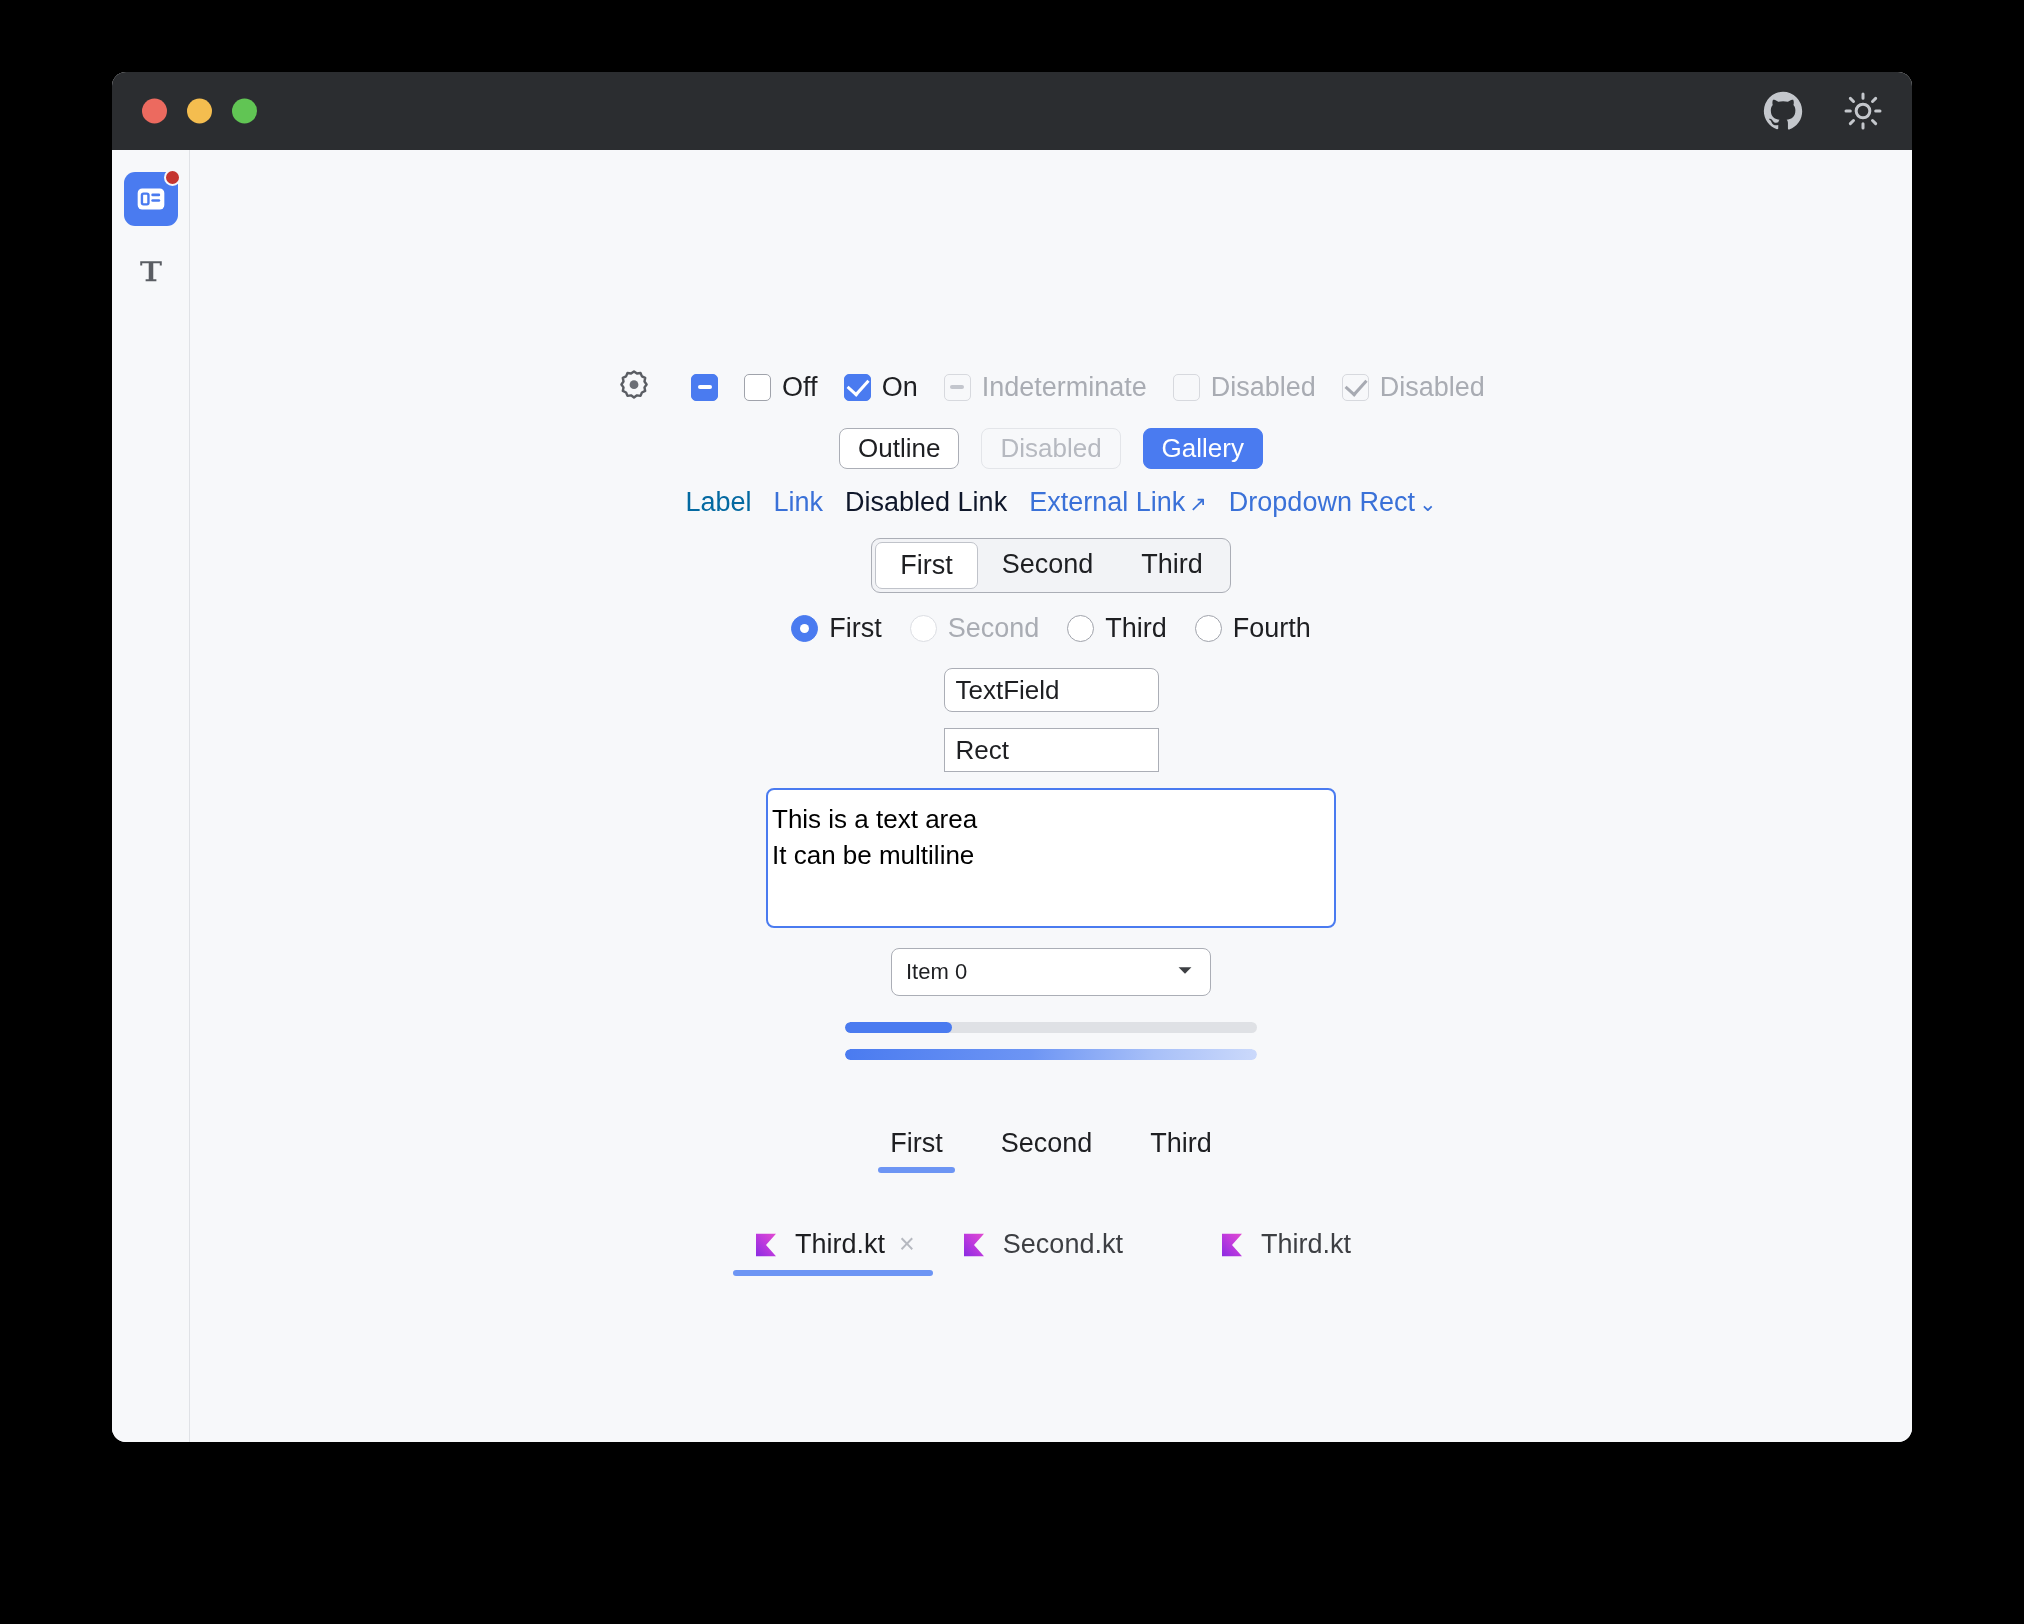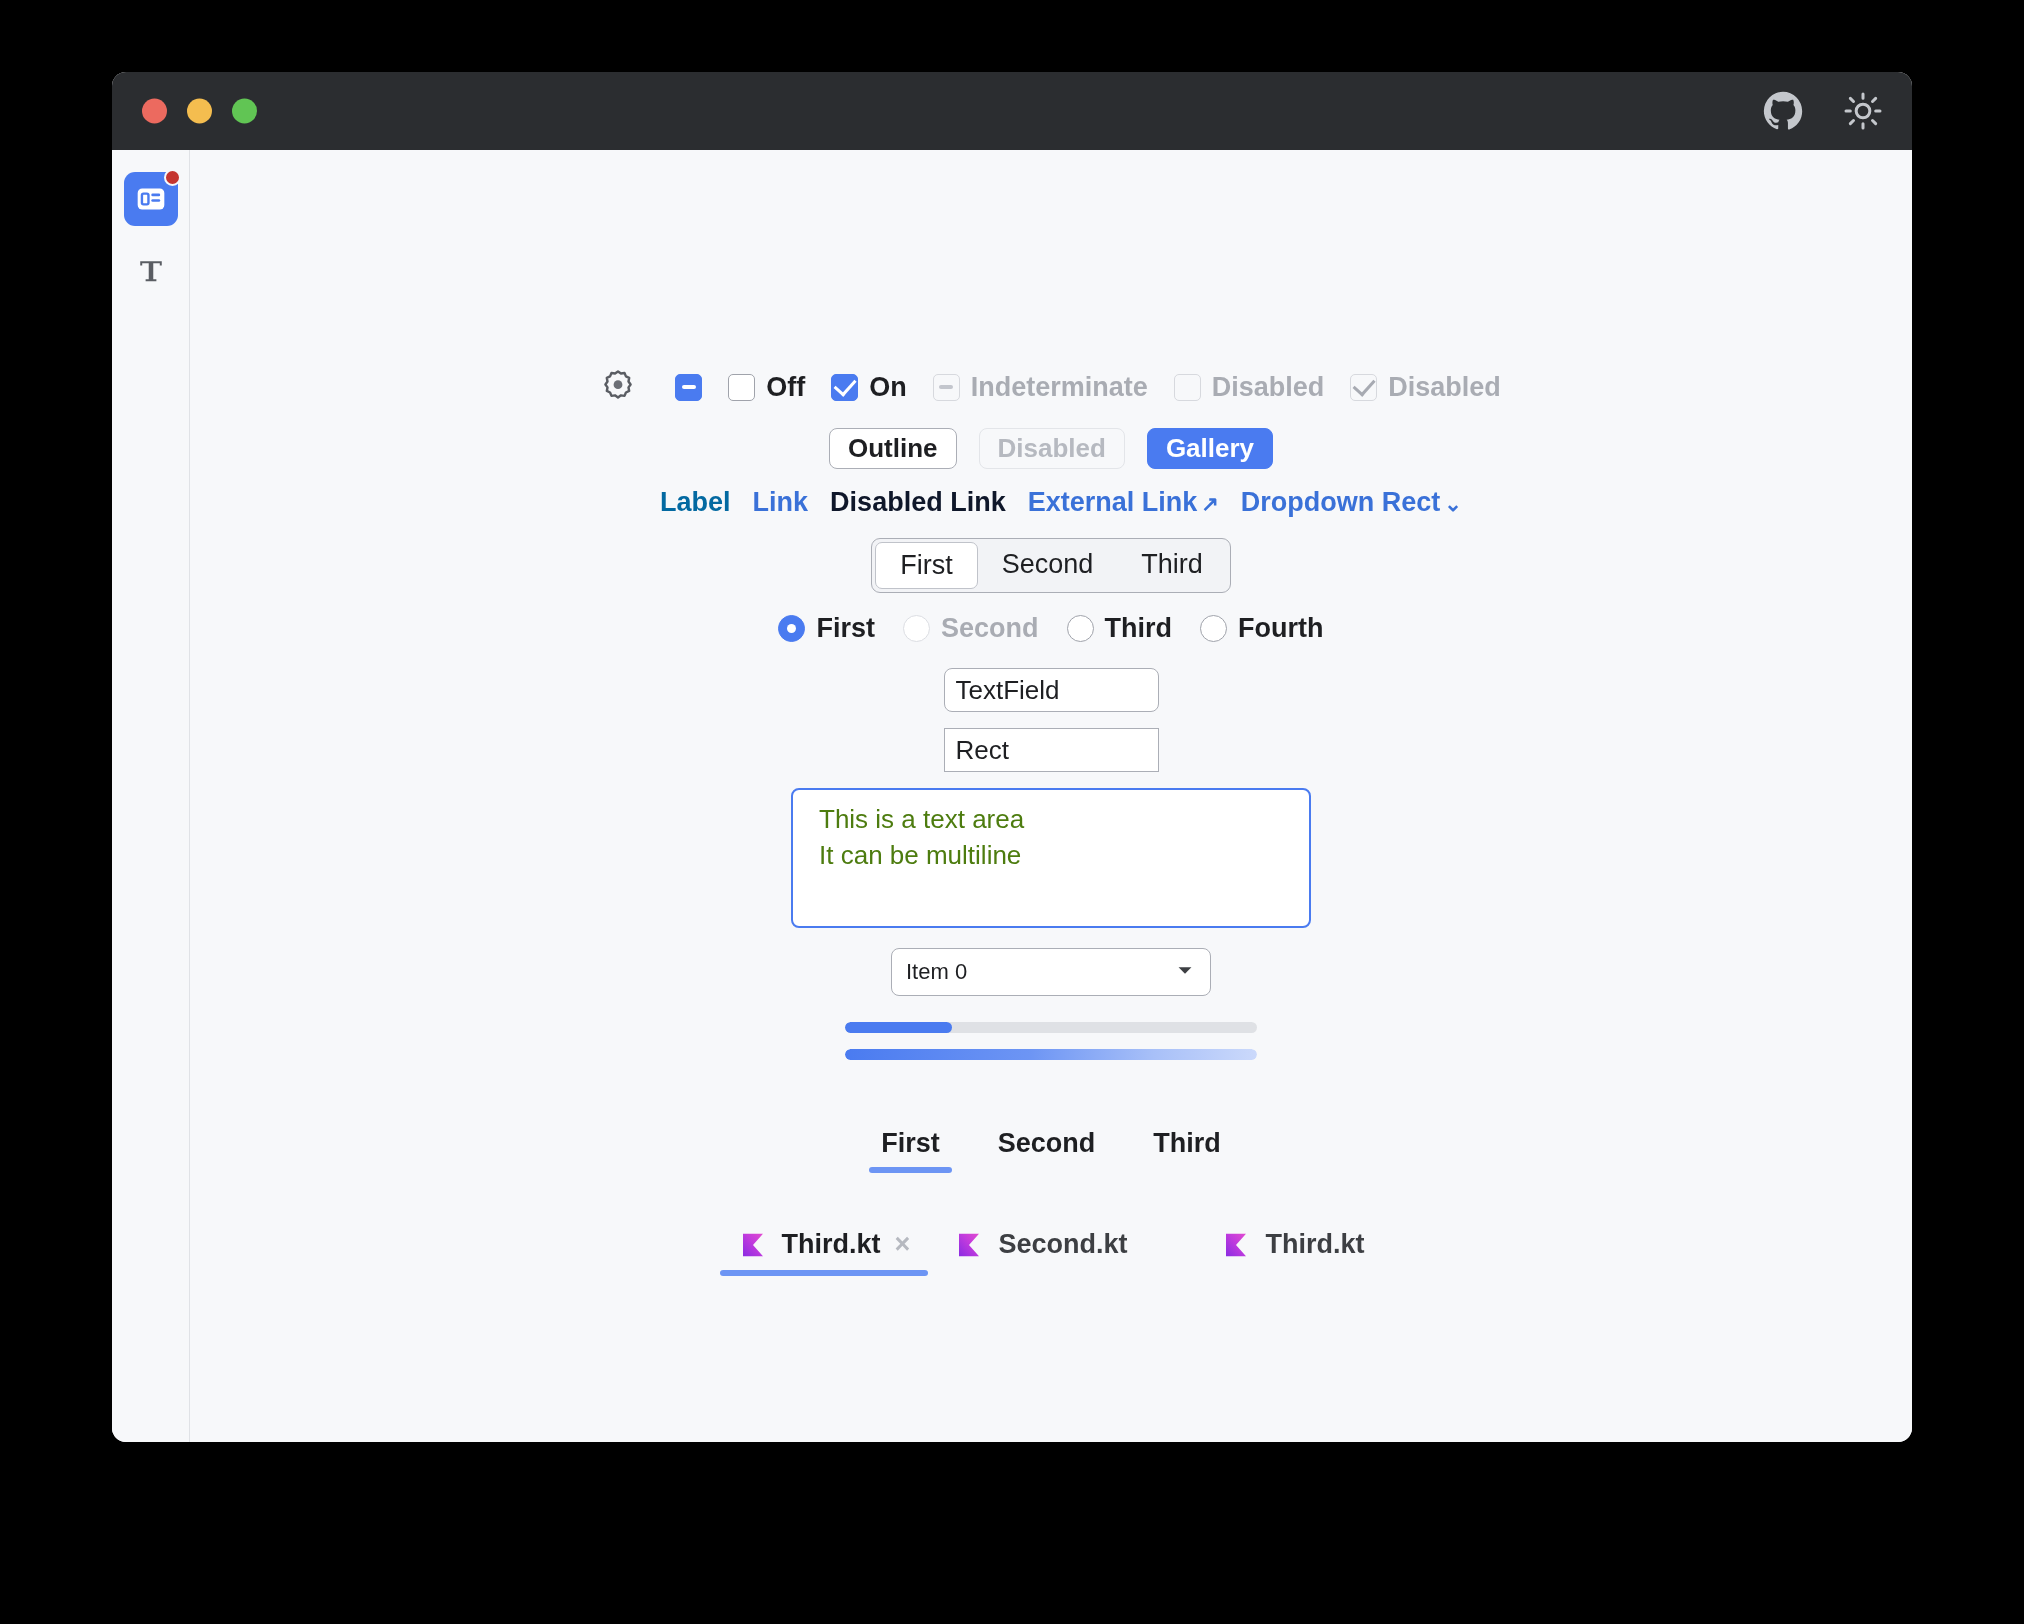--- a/index.html
+++ b/index.html
@@ -83,21 +83,21 @@
   }
 
   #stack {
     position: absolute;
     left: 0; right: 0;
     top: 218px;
     display: flex; flex-direction: column; align-items: center;
     gap: 0;
   }
 
-  .row { display: flex; align-items: center; justify-content: center; font-weight: bold; }
+  .row { display: flex; align-items: center; justify-content: center; }
 
   
   #checkbox-row { gap: 0; margin-bottom: 22px; }
   #checkbox-row .gear { margin-right: 40px; }
   .cbgroup { display: flex; align-items: center; gap: 11px; margin-right: 26px; }
   .cbgroup:last-child { margin-right: 0; }
   .cb {
     width: 27px; height: 27px;
     border-radius: 5px;
     border: 1.6px solid #A0A3AB;
@@ -191,29 +191,29 @@
     font-size: 26px;
     color: #1E1F22;
     padding: 0 11px;
     margin-bottom: 16px;
     outline: none;
   }
   .tinput.rounded { border-radius: 8px; }
   .tinput.rect { border-radius: 0; }
 
   #textarea {
-    width: 520px; height: 140px;
+    width: 570px; height: 140px;
     background: #FFFFFF;
     border: 2.6px solid #4A7BF0;
     border-radius: 8px;
     font-family: "Liberation Sans", sans-serif;
     font-size: 26px;
-    color: #4d7c0f;
+    color: #000000;
     line-height: 1.38;
-    padding: 12px 26px;
+    padding: 12px 4px;
     resize: none;
     outline: none;
     margin-bottom: 20px;
   }
 
   
   #combo {
     width: 320px; height: 48px;
     background: #FFFFFF;
     border: 1.6px solid #ABAEB6;

